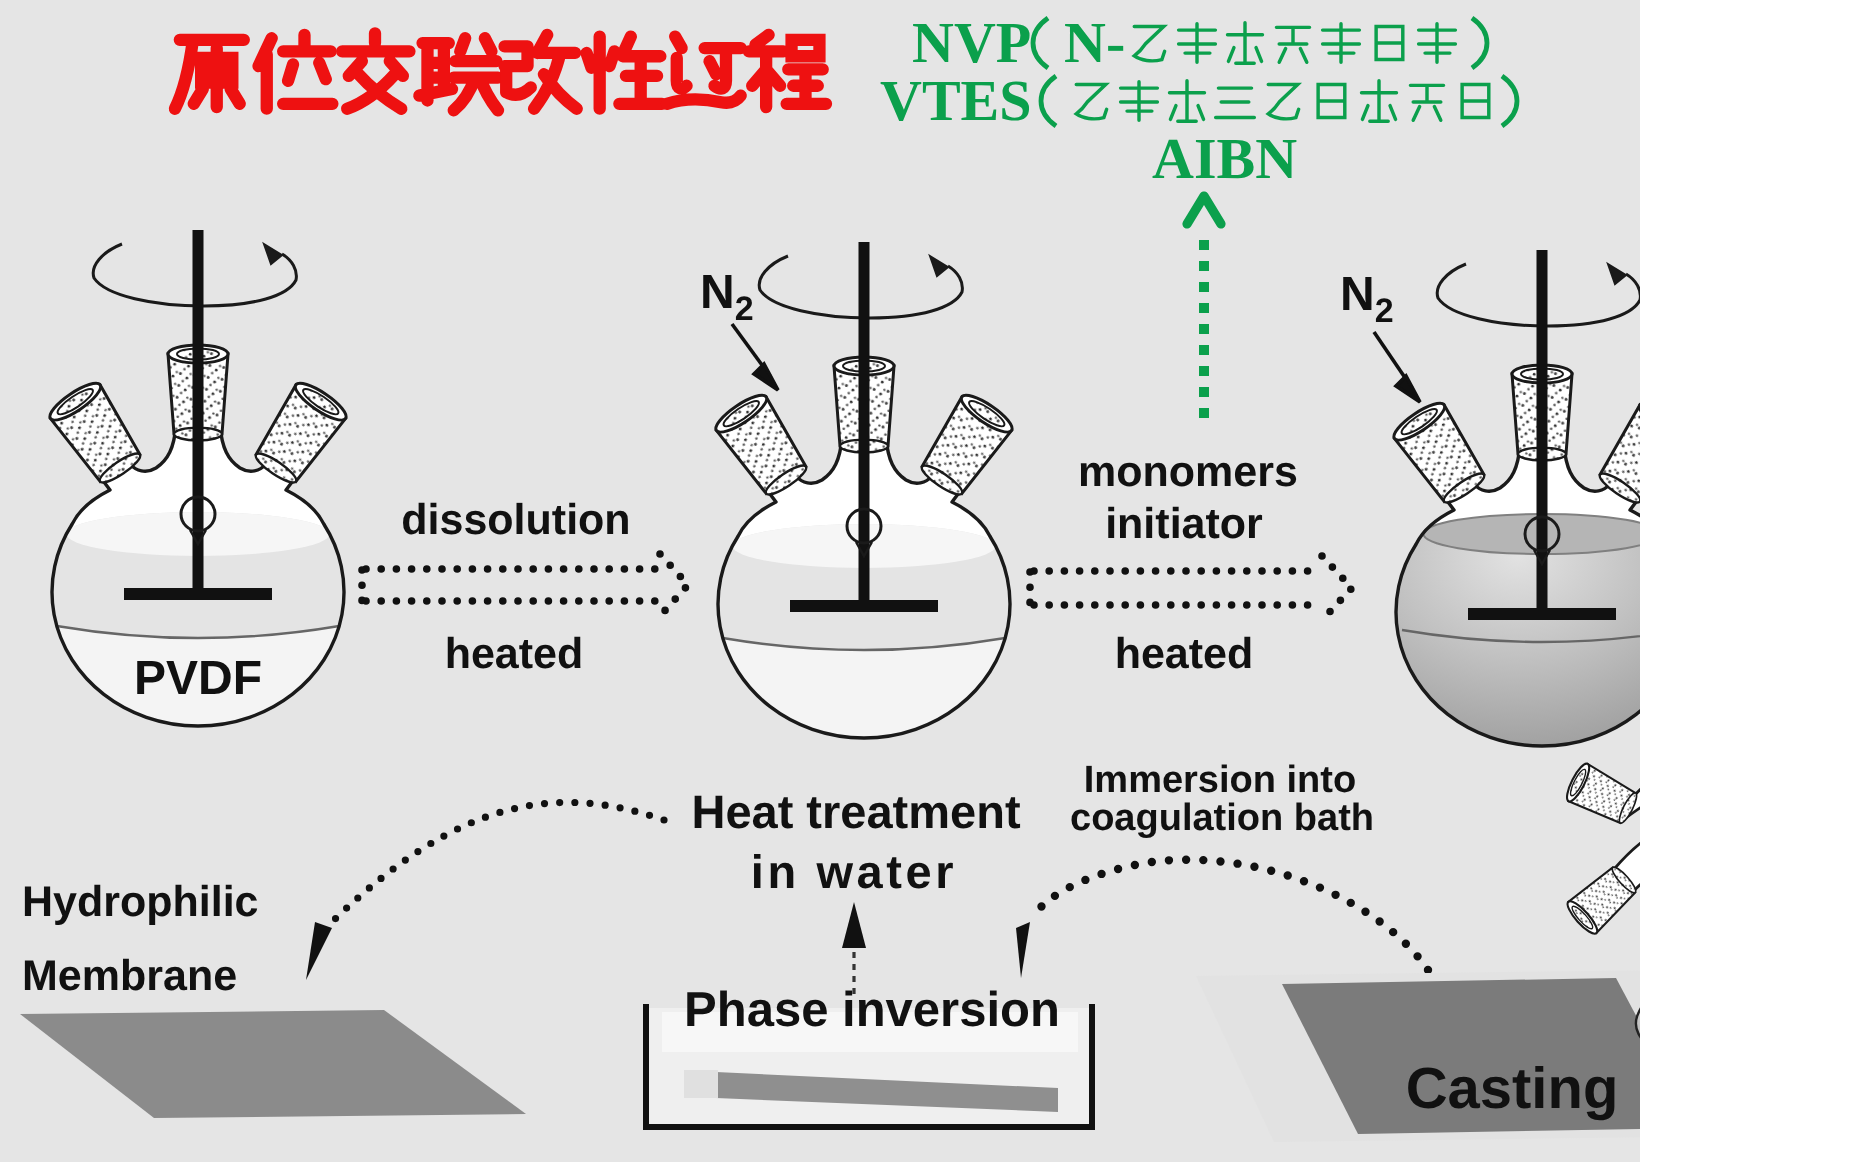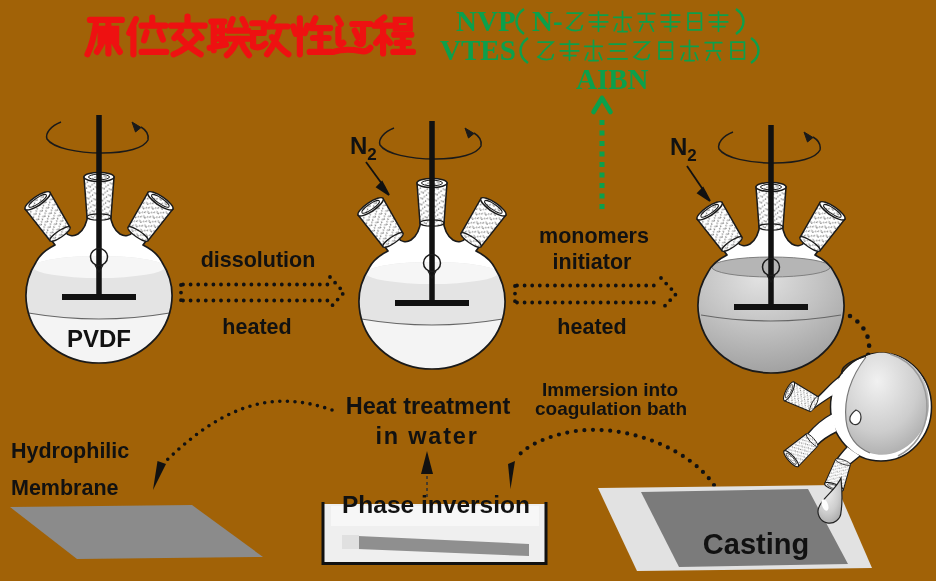--- a/index.html
+++ b/index.html
@@ -1,16 +1,16 @@
 <!DOCTYPE html>
 <html><head>
 <meta charset="utf-8">
 <style>
 html,body{margin:0;padding:0;background:#fff;}
-#stage{position:relative;width:936px;height:581px;overflow:hidden;background:#a16207;
+#stage{position:relative;width:820px;height:581px;overflow:hidden;background:#e5e5e5;
 font-family:"Liberation Sans",sans-serif;}
 #stage svg{position:absolute;top:0;left:0;}
 </style>
 </head>
 <body>
 <div id="stage">
 <svg width="936" height="581" viewBox="0 0 936 581">
 <defs>
   <pattern id="stip" width="7" height="6" patternUnits="userSpaceOnUse" patternTransform="rotate(8)">
     <rect width="7" height="6" fill="#ffffff"></rect>

